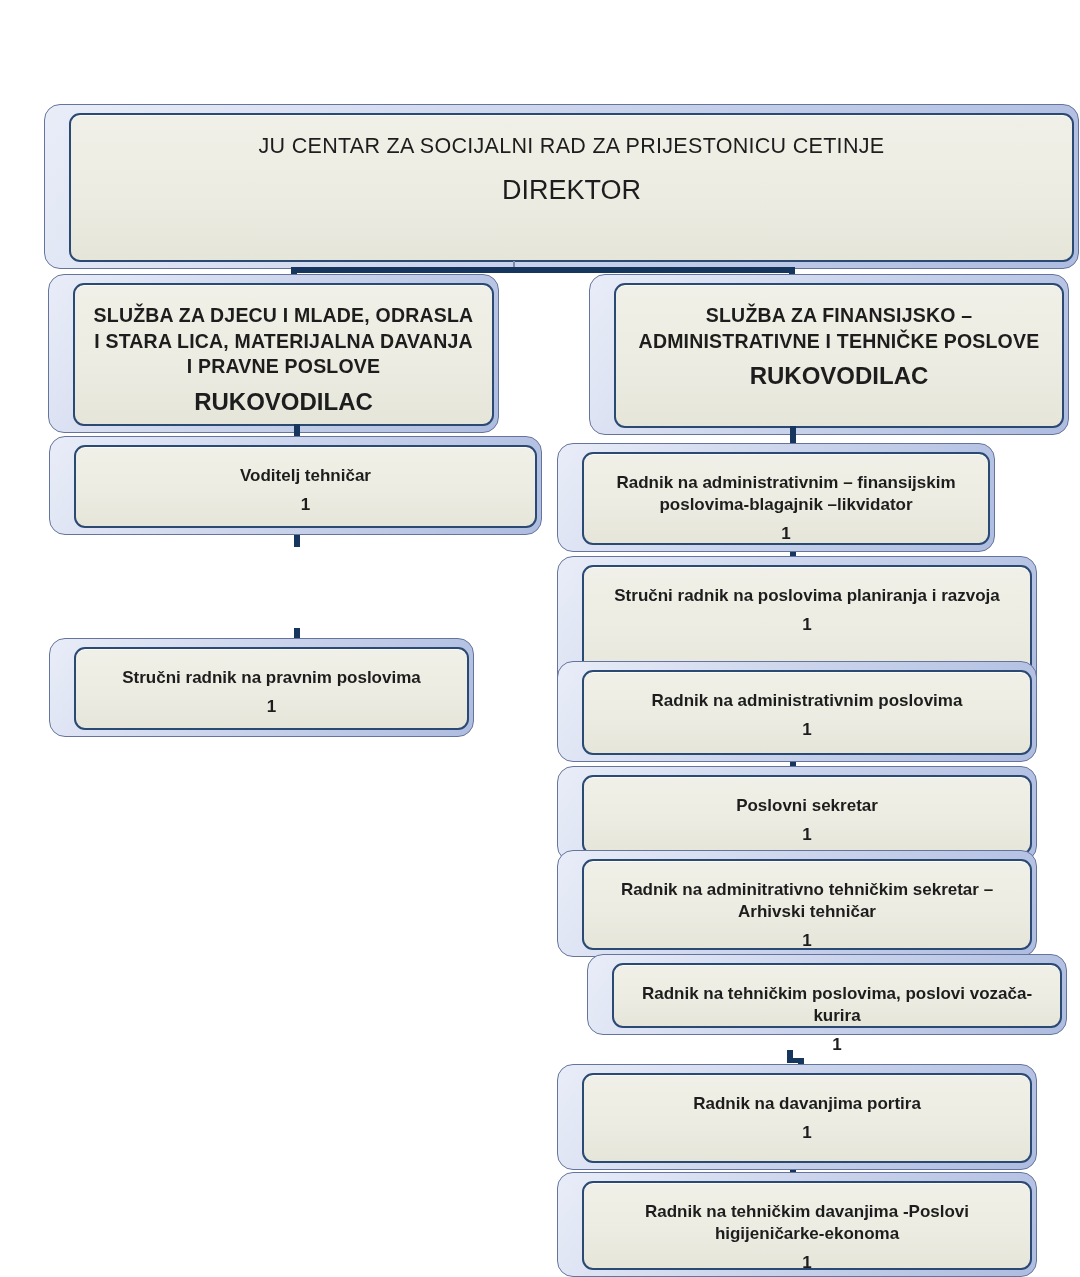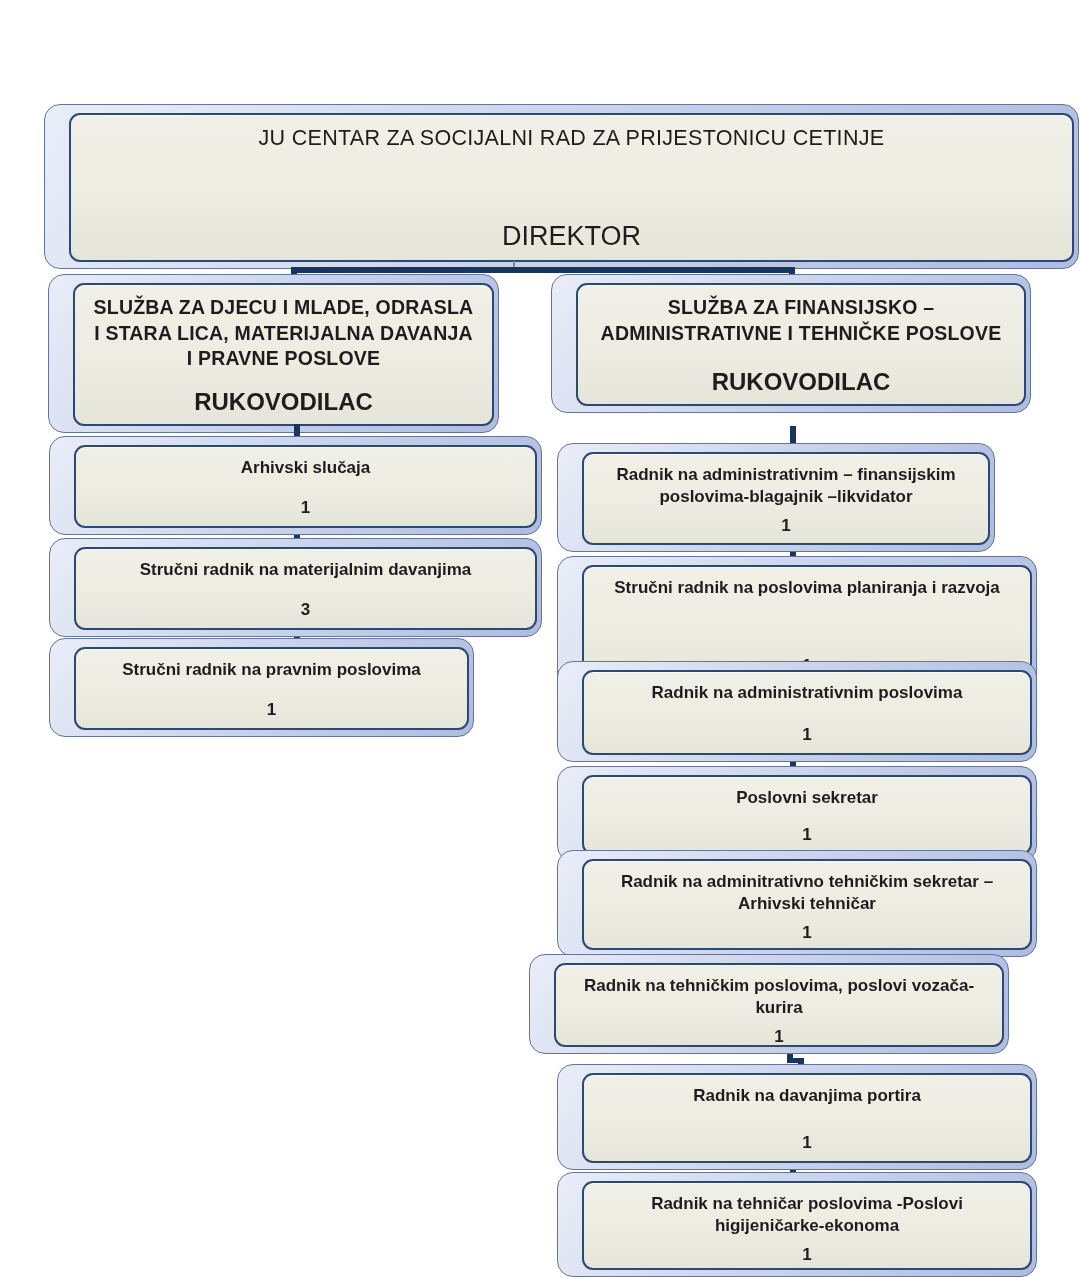--- a/index.html
+++ b/index.html
@@ -11,22 +11,22 @@
   .node{position:absolute;}
   .node::before{
     content:"";position:absolute;left:-13px;top:-9px;right:-5px;bottom:-7px;
     border-radius:16px;border:1.5px solid #64749c;
     background:linear-gradient(125deg,#e9edf8 0%,#ccd5ec 45%,#aebce0 100%);
   }
   .box{
     position:absolute;inset:0;border-radius:11px;border:2px solid #2a4a74;
     background:linear-gradient(180deg,#f1f0e8 0%,#edece2 55%,#e6e5da 100%);
     box-shadow:inset 0 1px 0 rgba(255,255,255,.65);
-    display:flex;flex-direction:column;align-items:center;justify-content:space-between;
-    text-align:center;padding:10px 14px;box-sizing:border-box;margin-left:12px;
+    display:flex;flex-direction:column;align-items:center;justify-content:flex-start;
+    text-align:center;padding:18px 14px;box-sizing:border-box;margin-left:12px;
   }
   .title{font-weight:bold;font-size:17px;line-height:1.3;}
   .count{font-weight:bold;font-size:17px;margin-top:9px;line-height:1;}
   
   .hdr .title{font-size:19.5px;line-height:1.32;letter-spacing:.2px;}
   .hdr .role{font-weight:bold;font-size:24px;margin-top:10px;line-height:1;}
   
   .root .title{font-weight:normal;font-size:21.5px;letter-spacing:.3px;}
   .root .role{font-weight:normal;font-size:27px;margin-top:16px;line-height:1;}
   
@@ -50,41 +50,35 @@
   <div class="conn" style="left:291px;top:267px;width:6px;height:17px"></div>
   <div class="conn" style="left:789px;top:267px;width:6px;height:17px"></div>
 
   <div class="node hdr" style="left:61px;top:283px;width:433px;height:143px">
     <div class="box">
       <div class="title">SLUŽBA ZA DJECU I MLADE, ODRASLA I STARA LICA, MATERIJALNA DAVANJA I PRAVNE POSLOVE</div>
       <div class="role">RUKOVODILAC</div>
     </div>
   </div>
 
-  <div class="node hdr" style="left:564px;top:283px;width:462px;height:123px">
+  <div class="node hdr" style="left:602px;top:283px;width:462px;height:145px">
     <div class="box">
       <div class="title">SLUŽBA ZA FINANSIJSKO –ADMINISTRATIVNE I TEHNIČKE POSLOVE</div>
       <div class="role">RUKOVODILAC</div>
     </div>
   </div>
 
   <div class="conn" style="left:294px;top:424px;width:6px;height:21px"></div>
   <div class="conn" style="left:294px;top:526px;width:6px;height:21px"></div>
   <div class="conn" style="left:294px;top:628px;width:6px;height:19px"></div>
 
   <div class="node" style="left:62px;top:445px;width:475px;height:83px">
     <div class="box">
-      <div class="title">Arhivski slučaja</div>
+      <div class="title">Voditelj tehničar</div>
       <div class="count">1</div>
-    </div>
-  </div>
-  <div class="node" style="left:62px;top:547px;width:475px;height:83px">
-    <div class="box">
-      <div class="title">Stručni radnik na materijalnim davanjima</div>
-      <div class="count">3</div>
     </div>
   </div>
   <div class="node" style="left:62px;top:647px;width:407px;height:83px">
     <div class="box">
       <div class="title">Stručni radnik na pravnim poslovima</div>
       <div class="count">1</div>
     </div>
   </div>
 
   <div class="conn" style="left:790px;top:426px;width:6px;height:28px"></div>
@@ -122,32 +116,32 @@
       <div class="title">Poslovni sekretar</div>
       <div class="count">1</div>
     </div>
   </div>
   <div class="node" style="left:570px;top:859px;width:462px;height:91px">
     <div class="box">
       <div class="title">Radnik na adminitrativno tehničkim sekretar – Arhivski tehničar</div>
       <div class="count">1</div>
     </div>
   </div>
-  <div class="node" style="left:542px;top:963px;width:462px;height:84px">
+  <div class="node" style="left:600px;top:963px;width:462px;height:65px">
     <div class="box">
       <div class="title">Radnik na tehničkim poslovima, poslovi vozača-kurira</div>
       <div class="count">1</div>
     </div>
   </div>
   <div class="node" style="left:570px;top:1073px;width:462px;height:90px">
     <div class="box">
       <div class="title">Radnik na davanjima portira</div>
       <div class="count">1</div>
     </div>
   </div>
   <div class="node" style="left:570px;top:1181px;width:462px;height:89px">
     <div class="box">
-      <div class="title">Radnik na tehničar poslovima -Poslovi higijeničarke-ekonoma</div>
+      <div class="title">Radnik na tehničkim davanjima -Poslovi higijeničarke-ekonoma</div>
       <div class="count">1</div>
     </div>
   </div>
 
 </div>
 
 </body></html>

